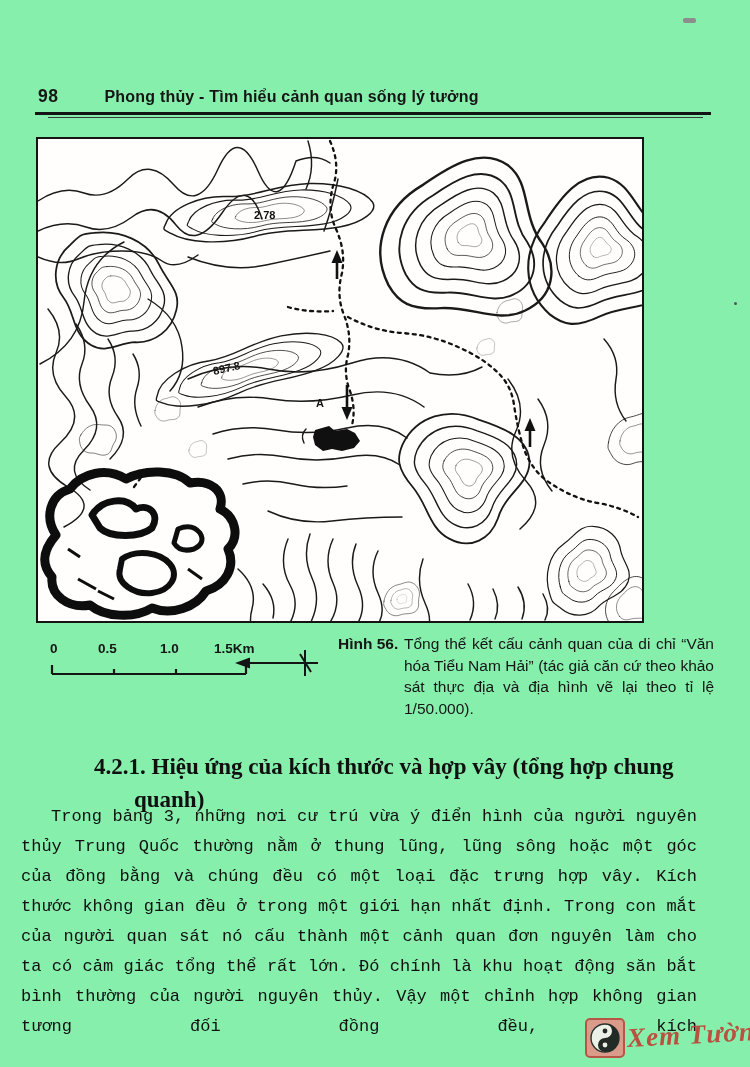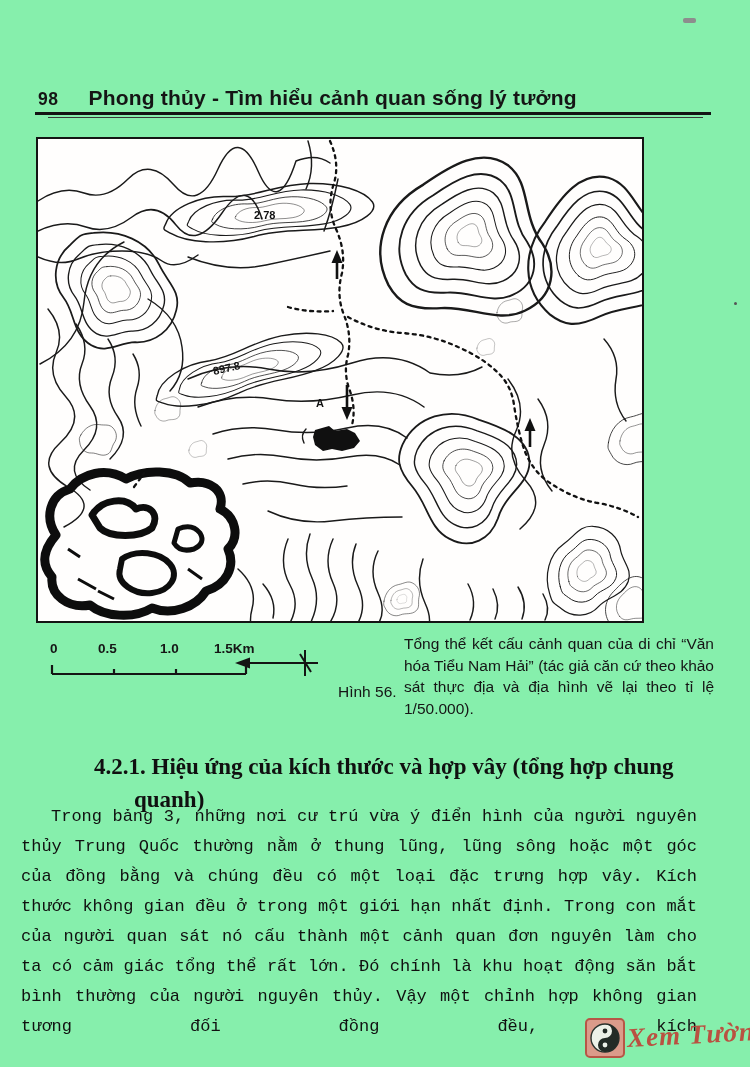--- a/index.html
+++ b/index.html
@@ -3,42 +3,42 @@
 <meta charset="utf-8">
 <style>
   html,body{margin:0;padding:0;background:#ffffff;}
   .page{
     position:relative;width:750px;height:1067px;background:#86efac;
     font-family:"Liberation Sans",sans-serif;color:#151515;overflow:hidden;padding-left:21px;
   }
   
   .hdr{position:absolute;top:86px;left:38px;right:40px;display:flex;align-items:baseline;}
   .hdr .pnum{font-weight:bold;font-size:17.5px;letter-spacing:.5px;}
-  .hdr .htitle{font-weight:bold;font-size:21px;margin-left:30px;letter-spacing:.2px;}
+  .hdr .htitle{font-weight:bold;font-size:16px;margin-left:46px;letter-spacing:.2px;}
   .rule1{position:absolute;top:112px;left:35px;width:676px;height:2.6px;background:#141414;}
   .rule2{position:absolute;top:117px;left:48px;width:655px;height:1.1px;background:#3a3a3a;}
   
   .map{
     position:absolute;left:36px;top:137px;width:608px;height:486px;
     border:2.4px solid #141414;background:#fffefd;box-sizing:border-box;text-align:right;
   }
   .map svg{display:block;width:100%;height:100%;}
   .ct{fill:none;stroke:#1a1a1a;stroke-width:1.45;stroke-linecap:round;stroke-linejoin:round;}
   .ctu{fill:none;stroke:#1a1a1a;stroke-width:1.45;vector-effect:non-scaling-stroke;stroke-linecap:round;}
   .stream{fill:none;stroke:#111;stroke-width:2.3;stroke-dasharray:3 4.5;stroke-linecap:round;}
   .thick{fill:none;stroke:#0d0d0d;stroke-linejoin:round;}
   .mlabel{font-family:"Liberation Sans",sans-serif;font-size:11px;font-weight:bold;fill:#111;}
   
   .scale-labels{position:absolute;left:46px;top:641px;width:214px;height:16px;font-size:13.5px;font-weight:bold;}
   .scale-labels span{position:absolute;top:0;}
   .scale-svg{position:absolute;left:50px;top:660px;}
   .north-svg{position:absolute;left:232px;top:646px;}
   
   .caption{position:absolute;left:338px;top:633px;width:376px;display:flex;font-size:15.5px;line-height:21.5px;}
-  .caption .clabel{font-weight:normal;flex:0 0 66px;white-space:nowrap;margin-top:48px;}
+  .caption .clabel{font-weight:bold;flex:0 0 66px;white-space:nowrap;}
   .caption .ctext{flex:1;text-align:justify;}
   
   .heading{
     position:absolute;left:38px;top:734px;width:650px;
     font-family:"Liberation Serif",serif;font-weight:bold;font-size:23px;line-height:33px;
     padding-left:80px;text-indent:-40px;box-sizing:border-box;color:#101010;
   }
   .bodytext{
     position:absolute;left:21px;top:802px;width:676px;
     font-family:Liberation Mono, monospace;font-size:17px;line-height:30px;color:#101010;

